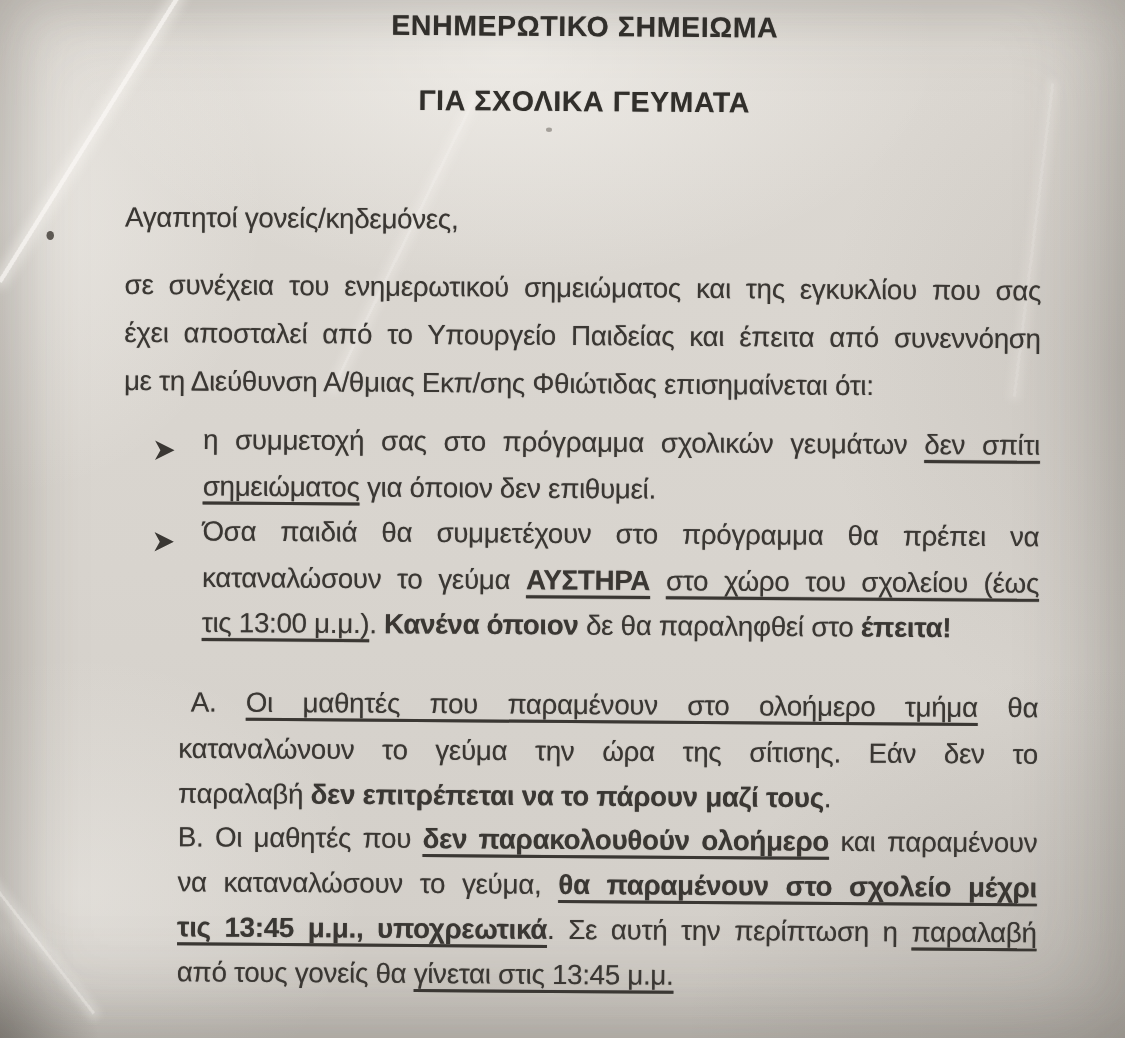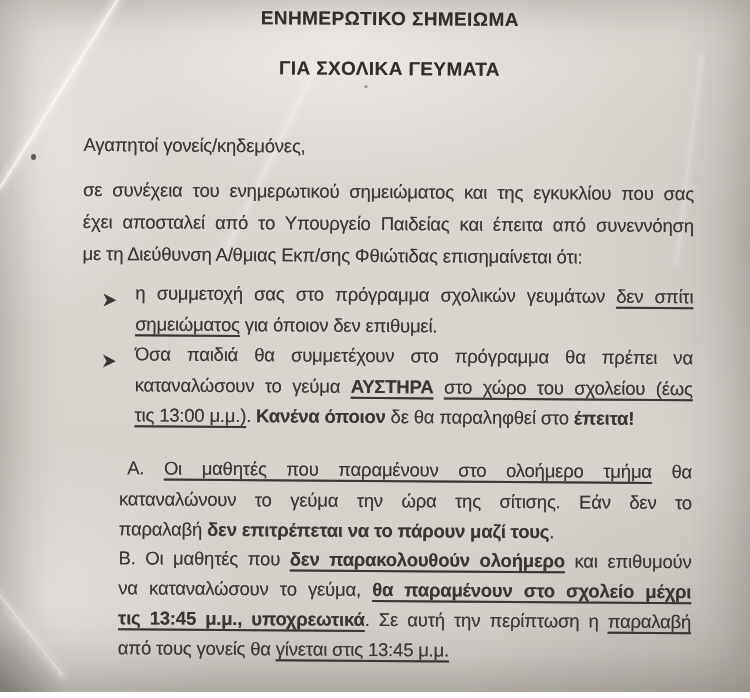--- a/index.html
+++ b/index.html
@@ -137,20 +137,20 @@
           </div>
       </div>
     </div>
 
     <div class="block para-a txt">
         <div class="line just"><span>Α. </span><span class="u">Οι μαθητές που παραμένουν στο ολοήμερο τμήμα</span><span> θα</span></div>
         <div class="line just"><span>καταναλώνουν το γεύμα την ώρα της σίτισης. Εάν δεν το</span></div>
         <div class="line"><span>παραλαβή </span><span class="b">δεν επιτρέπεται να το πάρουν μαζί τους</span><span>.</span></div>
       </div>
     <div class="block para-b txt">
-        <div class="line just"><span>Β. Οι μαθητές που </span><span class="b u">δεν παρακολουθούν ολοήμερο</span><span> και επιθυμούν</span></div>
+        <div class="line just"><span>Β. Οι μαθητές που </span><span class="b u">δεν παρακολουθούν ολοήμερο</span><span> και παραμένουν</span></div>
         <div class="line just"><span>να καταναλώσουν το γεύμα, </span><span class="b u">θα παραμένουν στο σχολείο μέχρι</span></div>
         <div class="line just"><span class="b u">τις 13:45 μ.μ., υποχρεωτικά</span><span>. Σε αυτή την περίπτωση η </span><span class="u">παραλαβή</span></div>
         <div class="line"><span>από τους γονείς θα </span><span class="u">γίνεται στις 13:45 μ.μ.</span></div>
       </div>
 
   </div>
 </div>
 
 </body></html>

